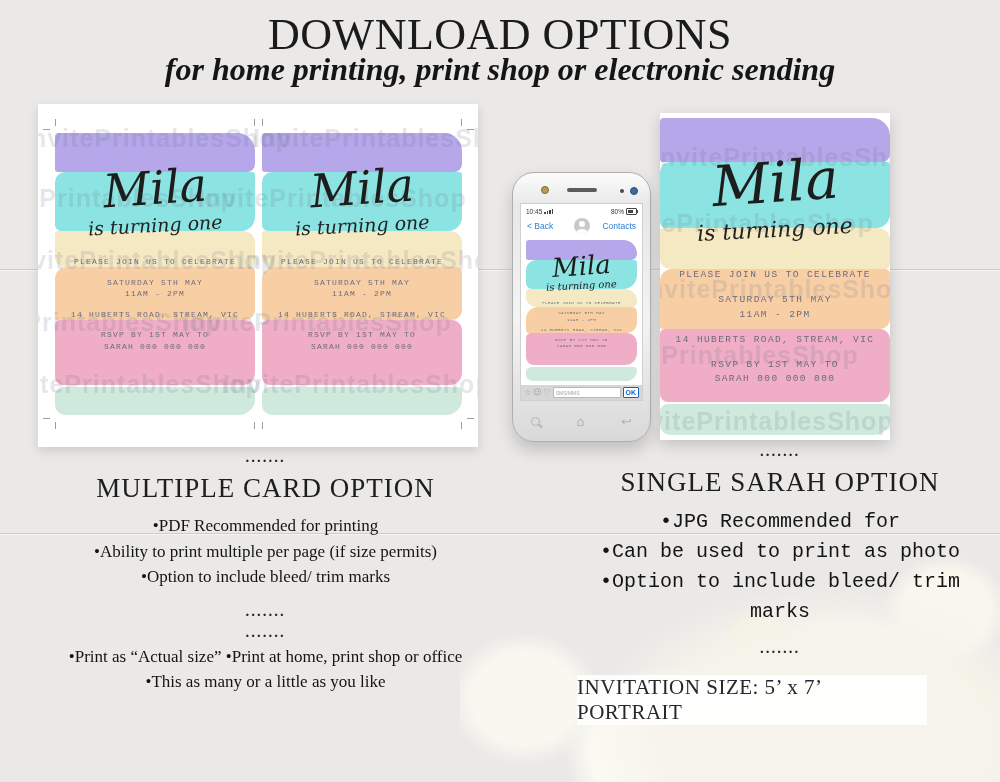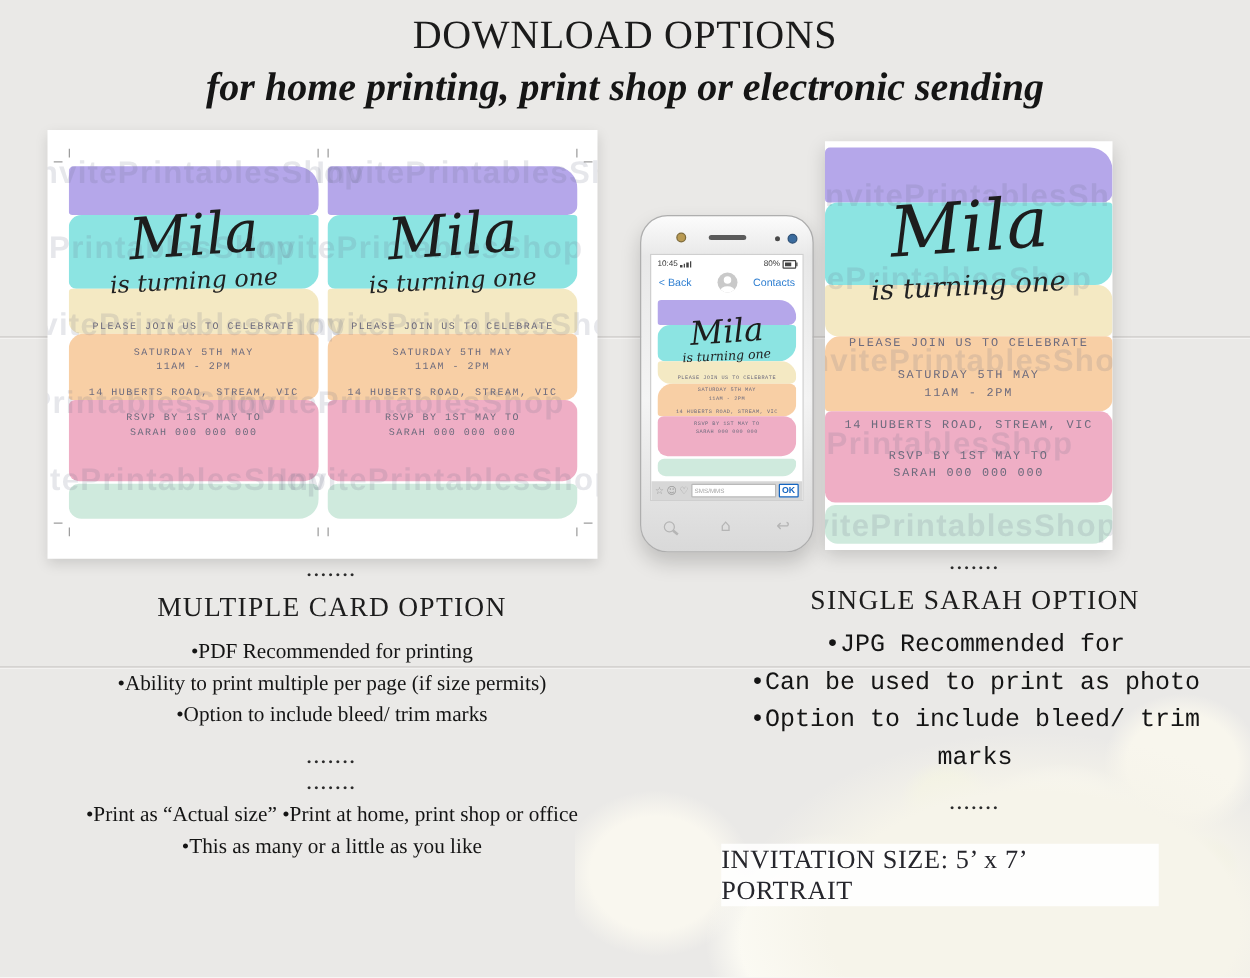--- a/index.html
+++ b/index.html
@@ -15,21 +15,21 @@
     radial-gradient(140px 120px at 38% 88%, #fbfaf3 52%, rgba(251,250,243,0) 72%),
     radial-gradient(120px 105px at 72% 60%, #fdfcf7 50%, rgba(253,252,247,0) 70%),
     radial-gradient(110px 95px at 12% 66%, #f9f7ef 48%, rgba(249,247,239,0) 70%),
     radial-gradient(85px 75px at 90% 30%, #f8f6ed 52%, rgba(248,246,237,0) 74%),
     radial-gradient(55px 48px at 55% 42%, #f0f1dd 40%, rgba(240,241,221,0) 66%),
     radial-gradient(45px 40px at 93% 64%, #dfe5c6 38%, rgba(223,229,198,0) 64%),
     radial-gradient(60px 52px at 83% 92%, #e9ecd2 40%, rgba(233,236,210,0) 66%);}
 
   
   .hdr-title{position:absolute;top:9px;left:0;width:100%;text-align:center;
-             font-size:32px;letter-spacing:.5px;color:#1b1b1b;}
+             font-size:44px;letter-spacing:.5px;color:#1b1b1b;}
   .hdr-sub{position:absolute;top:51px;left:0;width:100%;text-align:center;
            font-size:32px;font-style:italic;font-weight:700;color:#151515;}
 
   
   .page{position:absolute;left:38px;top:104px;width:440px;height:343px;background:#fff;
         box-shadow:0 4px 10px rgba(0,0,0,.13);}
   .page-cards{position:absolute;left:17px;top:25px;display:flex;gap:7px;}
   .card-wrap{position:relative;width:200px;height:290px;}
   .card{position:absolute;inset:0;background:#fff;overflow:hidden;}
 
@@ -129,21 +129,21 @@
   .nav-glyph{font-family:"DejaVu Sans",sans-serif;font-size:13px;line-height:1;color:#b5b5b5;}
   .search-glass{width:7px;height:7px;border:1.5px solid #b5b5b5;border-radius:50%;position:relative;display:inline-block;}
   .search-glass:after{content:"";position:absolute;width:5px;height:1.5px;background:#b5b5b5;
                       right:-4px;bottom:-2px;transform:rotate(40deg);}
 
   
   .col{position:absolute;text-align:center;color:#1d1d1d;}
   .col-left{left:33px;top:450px;width:465px;}
   .col-right{left:598px;top:444px;width:364px;}
   .dots{font-size:15px;font-weight:700;letter-spacing:2px;color:#2a2a2a;line-height:1;}
-  .sec-title{font-size:22px;letter-spacing:1px;margin-top:8px;}
+  .sec-title{font-size:27px;letter-spacing:1px;margin-top:8px;}
   .bullets{margin-top:9px;font-size:17px;line-height:1.5;color:#141414;}
   .col-right .bullets{font-size:20px;font-family:Liberation Mono, monospace;}
   .mt{margin-top:14px;}
   .mt-s{margin-top:6px;}
 
   
   .banner{position:absolute;left:577px;top:675px;width:350px;height:50px;
           background:rgba(255,255,255,.87);display:flex;align-items:center;justify-content:center;
           font-size:21px;letter-spacing:.5px;color:#26262c;}
 </style>

